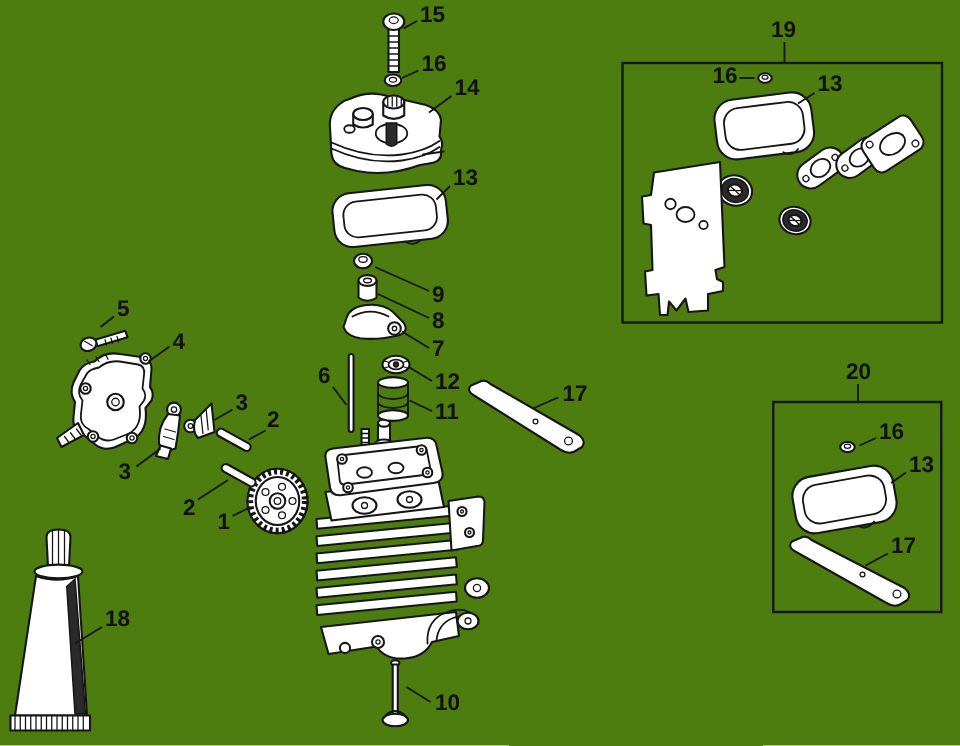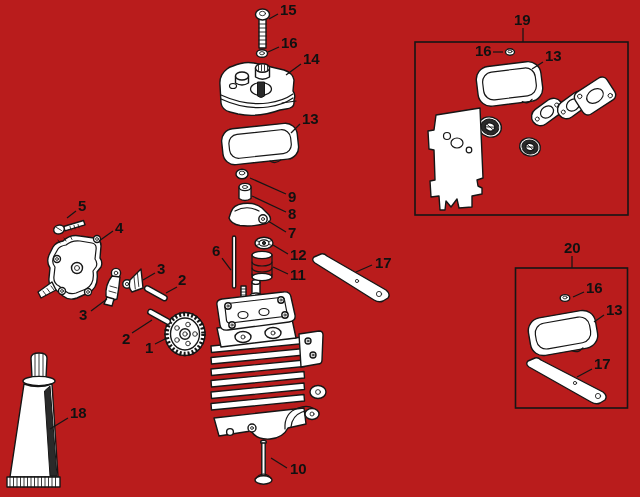--- a/index.html
+++ b/index.html
@@ -1,16 +1,16 @@
 <!DOCTYPE html>
 <html><head>
 <meta charset="utf-8">
 <style>
   html,body{margin:0;padding:0;background:#fff;}
-  .stage{position:relative;width:640px;height:497px;background:#b91c1c;overflow:hidden;
+  .stage{position:relative;width:640px;height:497px;background:#4d7c0f;overflow:hidden;
          font-family:"Liberation Sans",sans-serif;}
   svg{display:block;}
   .o{fill:#ffffff;stroke:#161616;stroke-width:1.4;stroke-linejoin:round;stroke-linecap:round;}
   .s{fill:none;stroke:#161616;stroke-width:1.2;stroke-linejoin:round;stroke-linecap:round;}
   .thin{stroke-width:0.85;}
   .d{fill:#2a2a2a;stroke:#161616;stroke-width:1;}
   .kitbox{fill:none;stroke:#161616;stroke-width:1.6;}
   .teeth{fill:none;stroke:#161616;stroke-width:4.5;stroke-dasharray:2.1 2.1;}
   .part-label{font-family:"Liberation Sans",sans-serif;font-weight:700;font-size:15px;fill:#111;}
   .leader{stroke:#161616;stroke-width:1.25;fill:none;}

